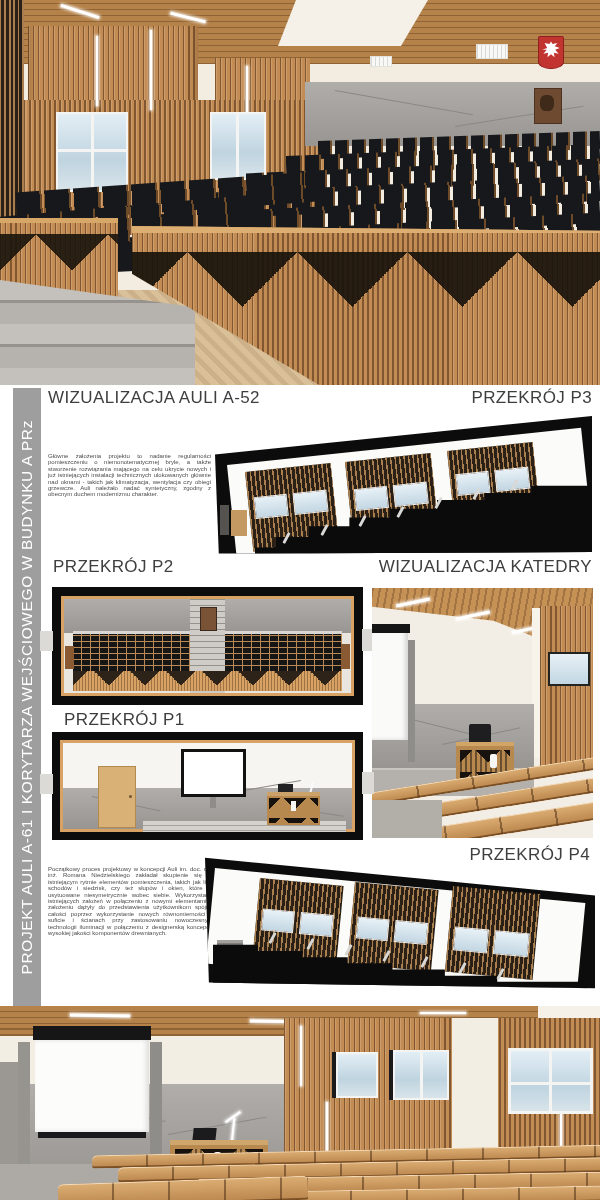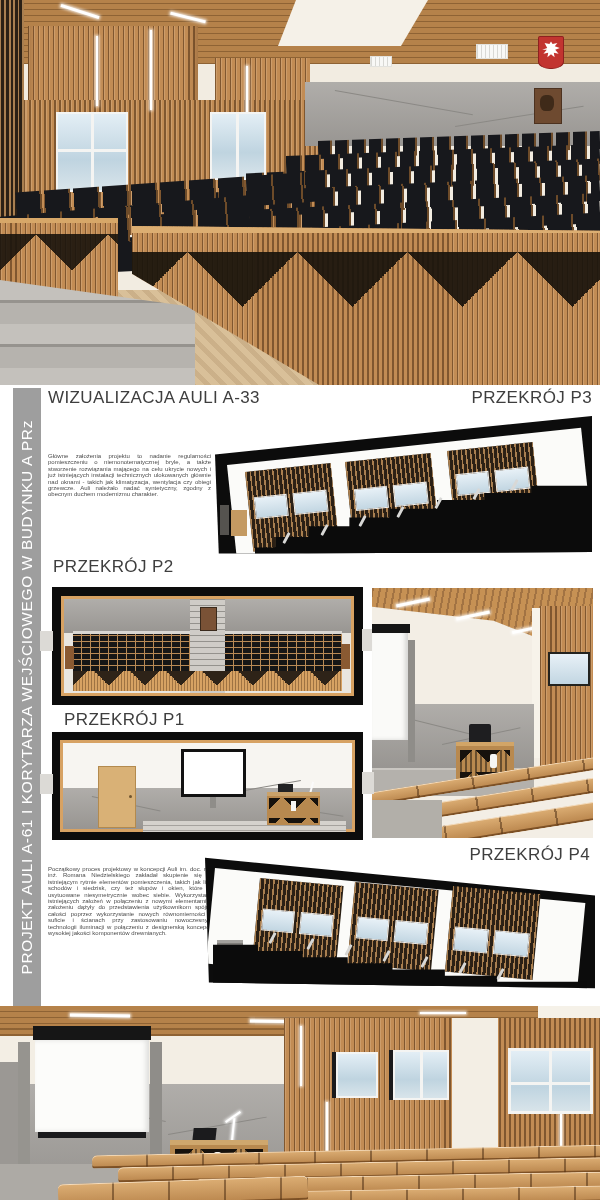--- a/index.html
+++ b/index.html
@@ -87,21 +87,21 @@
     <div class="abs" style="left:326px;top:274px;width:30px;height:50px;background:#c79a62;box-shadow:inset 0 -16px 0 #1c1c1e;transform:rotate(-3deg);"></div>
     <div class="abs slatsV" style="left:0;top:218px;width:118px;height:86px;box-shadow:inset 0 5px 0 #d7a768;">
       <div class="abs zig" style="left:0;top:16px;width:100%;height:60px;--zs:72px;opacity:.9;"></div>
     </div>
     <div class="abs" style="left:0;top:280px;width:195px;height:105px;background:repeating-linear-gradient(180deg,#c4c1bc 0 20px,#96938e 20px 23px,#b6b3ae 23px 44px);clip-path:polygon(0 0,100% 26%,100% 100%,0 100%);"></div>
     <div class="abs slatsV" style="left:132px;top:226px;width:468px;height:159px;clip-path:polygon(0 0,100% 3%,100% 100%,40% 100%,0 30%);box-shadow:inset 0 7px 0 #dcae72;">
       <div class="abs zig" style="left:0;top:26px;width:100%;height:86px;--zs:110px;opacity:.92;"></div>
     </div>
   </div>
 
-  <span class="label" style="left:48px;top:389px;">WIZUALIZACJA AULI A-33</span>
+  <span class="label" style="left:48px;top:389px;">WIZUALIZACJA AULI A-52</span>
   <span class="label" style="right:8px;top:389px;">PRZEKRÓJ P3</span>
 
   <div class="sidebar">
     <span>PROJEKT AULI A-61 I KORYTARZA WEJŚCIOWEGO W BUDYNKU A PRz</span>
   </div>
 
   <p class="para" style="left:48px;top:453px;width:163px;margin:0;">Główne założenia projektu to nadanie regularności pomieszczeniu o niemonotematycznej bryle, a także stworzenie rozwiązania mającego na celu ukrycie nowych i już istniejących instalacji technicznych ulokowanych głównie nad oknami - takich jak klimatyzacja, wentylacja czy obiegi grzewcze. Auli należało nadać syntetyczny, zgodny z obecnym duchem modernizmu charakter.</p>
 
   <div class="frame" style="left:215px;top:410px;width:377px;height:148px;clip-path:polygon(0 30%,100% 4%,100% 96%,1% 97%);">
     <div class="whiteInt" style="left:12px;top:55px;width:356px;height:96px;transform:rotate(-6deg);transform-origin:left top;"></div>
@@ -125,20 +125,21 @@
     <div class="chairMark" style="left:70px;top:122px;"></div>
     <div class="chairMark" style="left:108px;top:114px;"></div>
     <div class="chairMark" style="left:146px;top:105px;"></div>
     <div class="chairMark" style="left:184px;top:96px;"></div>
     <div class="chairMark" style="left:222px;top:87px;"></div>
     <div class="chairMark" style="left:260px;top:78px;"></div>
     <div class="chairMark" style="left:298px;top:69px;"></div>
   </div>
 
   <span class="label" style="left:53px;top:558px;">PRZEKRÓJ P2</span>
+  <span class="label" style="right:8px;top:558px;">WIZUALIZACJA KATEDRY</span>
 
   <div class="frame" style="left:52px;top:587px;width:311px;height:118px;">
     <div class="abs" style="left:-12px;top:44px;width:13px;height:20px;background:#dcdad6;"></div>
     <div class="abs" style="right:-11px;top:42px;width:12px;height:22px;background:#dcdad6;"></div>
     <div class="abs" style="left:9px;top:9px;right:9px;bottom:9px;background:#d7a263;"></div>
     <div class="abs" style="left:12px;top:12px;right:12px;bottom:12px;background:#e9e6e0;overflow:hidden;">
       <div class="abs concrete" style="left:0;top:0;width:100%;height:36%;"></div>
       <div class="abs" style="left:44%;top:0;width:12%;height:100%;background:#cfccc7;background-image:repeating-linear-gradient(180deg,rgba(90,88,84,.5) 0 1px,transparent 1px 6px);"></div>
       <div class="abs" style="left:47.5%;top:8%;width:5%;height:24%;background:#7a5236;border:1px solid #3a2a1c;"></div>
       <div class="abs" style="left:3%;top:37%;width:41%;height:40%;background-color:#161616;background-image:repeating-linear-gradient(0deg,transparent 0 5px,#b98a55 5px 6px),repeating-linear-gradient(90deg,transparent 0 8px,#b98a55 8px 9px);box-shadow:0 -3px 0 #d9d7d3;"></div>

